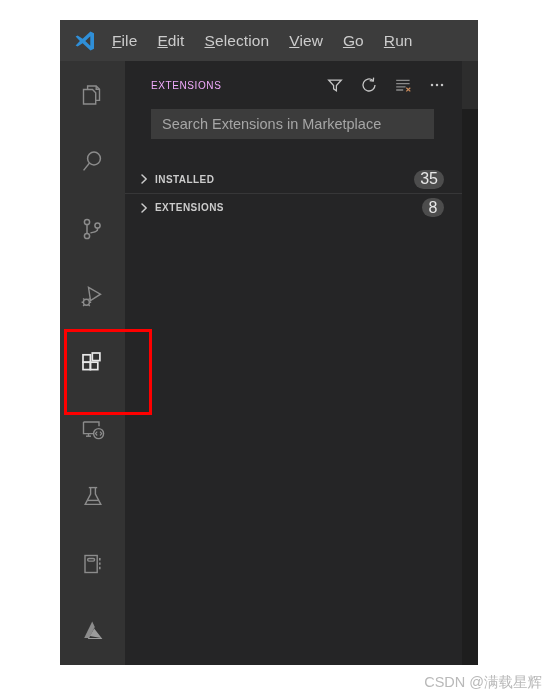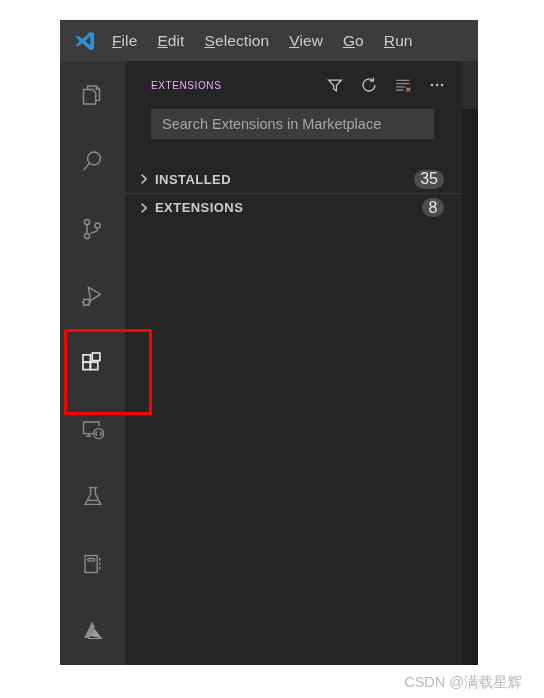--- a/index.html
+++ b/index.html
@@ -166,21 +166,21 @@
   .chev {
     width: 18px;
     flex: 0 0 auto;
     display: flex;
     align-items: center;
     justify-content: center;
     margin-right: 2px;
   }
   .section-label {
     color: #cccccc;
-    font-size: 13px;
+    font-size: 10px;
     font-weight: bold;
     letter-spacing: 0.45px;
     flex: 1 1 auto;
     white-space: nowrap;
   }
   .badge {
     background: #4d4d4d;
     color: #e7e7e7;
     font-size: 16px;
     border-radius: 11px;
@@ -213,21 +213,21 @@
     height: 86px;
     border: 3px solid #fe0000;
     box-sizing: border-box;
     pointer-events: none;
     z-index: 30;
   }
 
   
   .watermark {
     position: absolute;
-    right: 22px;
+    right: 2px;
     bottom: 6px;
     color: #b9b9b9;
     font-size: 14.5px;
     white-space: nowrap;
   }
 </style>
 </head>
 <body>
 
 <div id="root">

